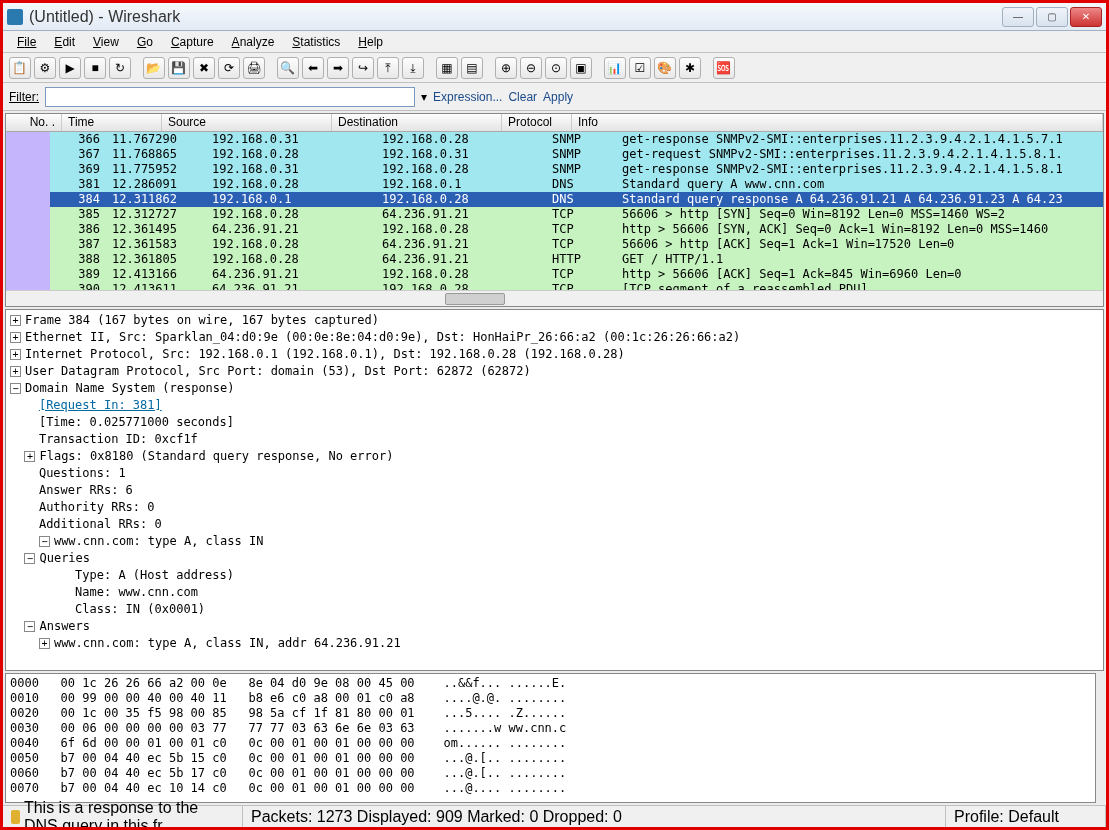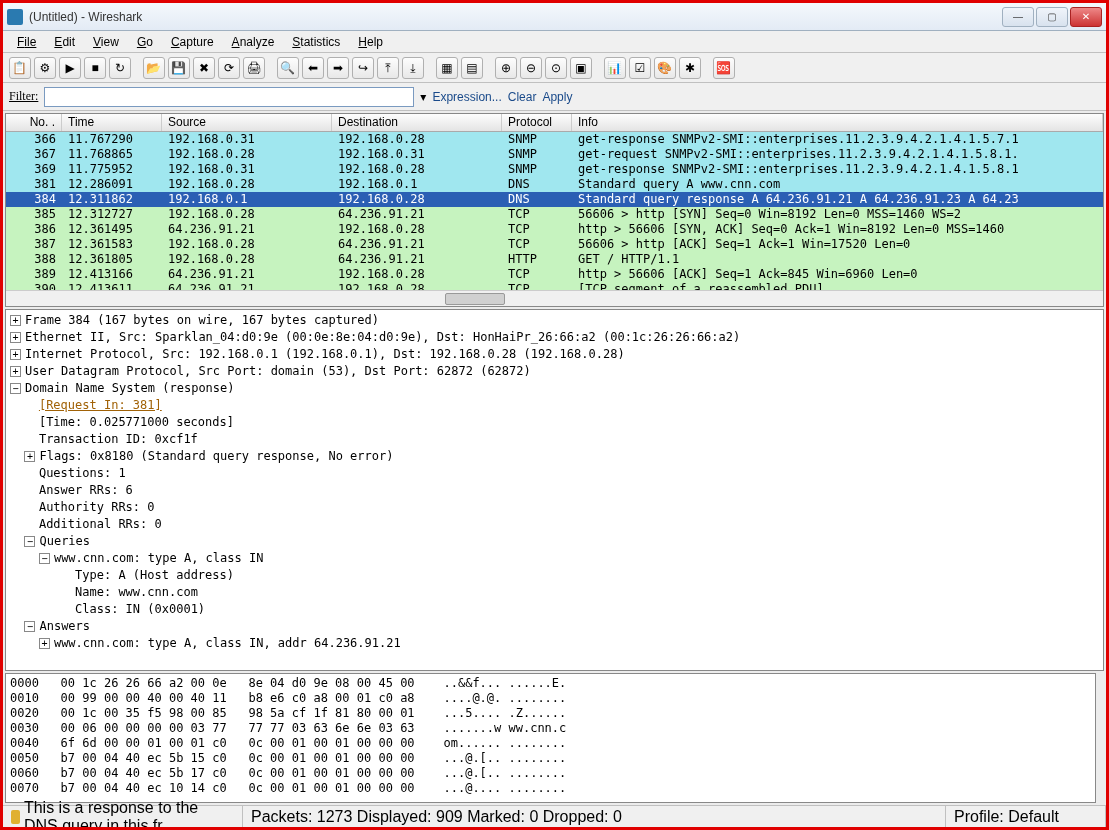--- a/index.html
+++ b/index.html
@@ -21,21 +21,21 @@
   display: flex;
   align-items: center;
   padding: 0 4px;
 }
 .titlebar .app-icon {
   width: 16px; height: 16px;
   background: #2a7ab0;
   margin-right: 6px;
   border-radius: 2px;
 }
-.titlebar .title { flex: 1; font-size: 12px; color: #333; }
+.titlebar .title { flex: 1; font-size: 16px; color: #333; }
 .win-buttons { display: flex; gap: 0; }
 .win-btn {
   width: 32px; height: 20px;
   display: flex; align-items: center; justify-content: center;
   font-size: 10px; color: #444;
   background: linear-gradient(#f0f4fa, #d8e2ee);
   border: 1px solid #a0b0c0;
   border-radius: 3px;
   margin-left: 2px;
 }
@@ -77,21 +77,21 @@
 
 .filterbar {
   height: 28px;
   background: #f0f0f0;
   border-bottom: 1px solid #c0c0c0;
   display: flex;
   align-items: center;
   padding: 0 6px;
   gap: 6px;
 }
-.filterbar label { text-decoration: underline; font-family: Liberation Serif, serif; }
+.filterbar label { text-decoration: underline; }
 .filterbar input {
   width: 370px;
   height: 20px;
   border: 1px solid #7a9ac0;
   padding: 0 4px;
   font-size: 12px;
 }
 .filterbar .fbtn { color: #1a4a8a; cursor: pointer; }
 
 .packet-list {
@@ -113,20 +113,21 @@
 .pl-header .col {
   padding: 1px 6px;
   border-right: 1px solid #ccc;
 }
 .pl-body { flex: 1; overflow-y: auto; font-family: "Lucida Console", monospace; font-size: 12px; }
 .pl-row {
   display: flex;
   height: 15px;
   line-height: 15px;
   white-space: nowrap;
+  margin-left: 44px;
 }
 .pl-row .cell { padding: 0 6px; overflow: hidden; }
 .c-no { width: 56px; text-align: right; }
 .c-time { width: 100px; }
 .c-src { width: 170px; }
 .c-dst { width: 170px; }
 .c-proto { width: 70px; }
 .c-info { flex: 1; }
 .bg-cyan { background: #a0e7ef; }
 .bg-blue { background: #2b5fb4; color: #fff; }
@@ -139,21 +140,21 @@
   background: #fff;
   border: 1px solid #888;
   margin: 0 2px 2px 2px;
   overflow-y: auto;
   font-family: "Lucida Console", monospace;
   font-size: 12px;
   padding: 2px 4px;
 }
 .tree-line { white-space: pre; line-height: 17px; }
 .exp { display: inline-block; width: 11px; height: 11px; border: 1px solid #888; text-align: center; line-height: 9px; font-size: 10px; margin-right: 4px; background: #fff; vertical-align: middle; }
-.link { color: #a16207; text-decoration: underline; }
+.link { color: #0369a1; text-decoration: underline; }
 
 .hex-pane {
   height: 130px;
   background: #fff;
   border: 1px solid #888;
   margin: 0 10px 2px 2px;
   overflow-y: auto;
   font-family: "Lucida Console", monospace;
   font-size: 12px;
   padding: 2px 4px;
@@ -359,22 +360,22 @@
   <div class="tree-line"><span class="exp">+</span><span>User Datagram Protocol, Src Port: domain (53), Dst Port: 62872 (62872)</span></div>
   <div class="tree-line"><span class="exp">−</span><span>Domain Name System (response)</span></div>
   <div class="tree-line">    <span class="link">[Request In: 381]</span></div>
   <div class="tree-line">    <span>[Time: 0.025771000 seconds]</span></div>
   <div class="tree-line">    <span>Transaction ID: 0xcf1f</span></div>
   <div class="tree-line">  <span class="exp">+</span><span>Flags: 0x8180 (Standard query response, No error)</span></div>
   <div class="tree-line">    <span>Questions: 1</span></div>
   <div class="tree-line">    <span>Answer RRs: 6</span></div>
   <div class="tree-line">    <span>Authority RRs: 0</span></div>
   <div class="tree-line">    <span>Additional RRs: 0</span></div>
+  <div class="tree-line">    <span class="exp">−</span><span>www.cnn.com: type A, class IN</span></div>
   <div class="tree-line">  <span class="exp">−</span><span>Queries</span></div>
-  <div class="tree-line">    <span class="exp">−</span><span>www.cnn.com: type A, class IN</span></div>
   <div class="tree-line">         <span>Type: A (Host address)</span></div>
   <div class="tree-line">         <span>Name: www.cnn.com</span></div>
   <div class="tree-line">         <span>Class: IN (0x0001)</span></div>
   <div class="tree-line">  <span class="exp">−</span><span>Answers</span></div>
   <div class="tree-line">    <span class="exp">+</span><span>www.cnn.com: type A, class IN, addr 64.236.91.21</span></div>
 </div>
 
 <div class="hex-pane" id="hex-pane">0000   00 1c 26 26 66 a2 00 0e   8e 04 d0 9e 08 00 45 00    ..&amp;&amp;f... ......E.
 0010   00 99 00 00 40 00 40 11   b8 e6 c0 a8 00 01 c0 a8    ....@.@. ........
 0020   00 1c 00 35 f5 98 00 85   98 5a cf 1f 81 80 00 01    ...5.... .Z......

